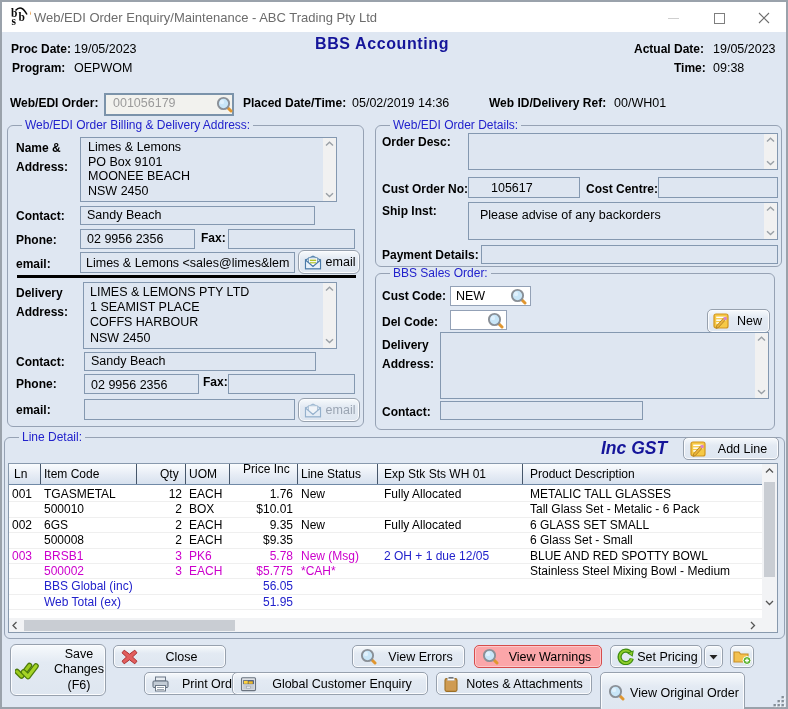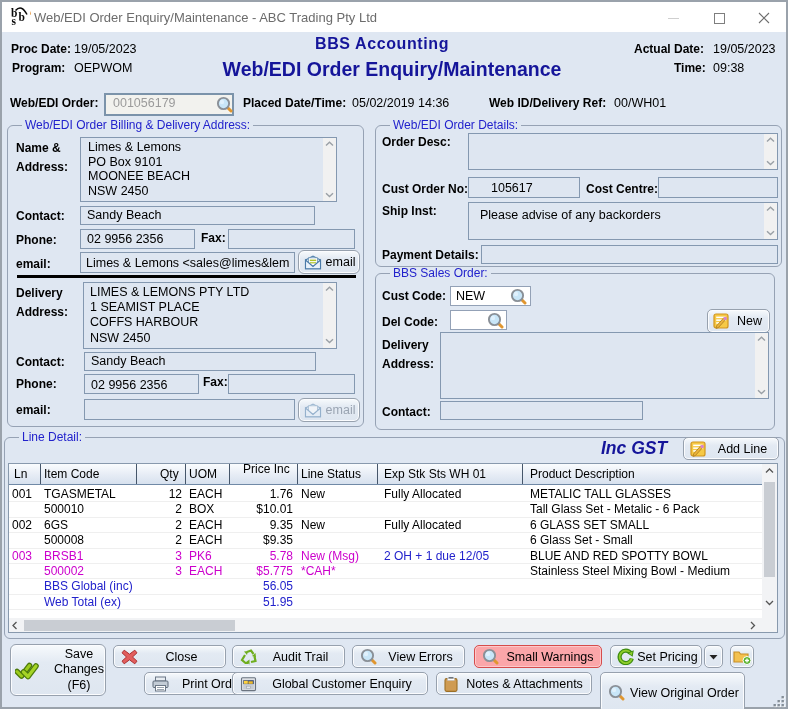--- a/index.html
+++ b/index.html
@@ -45,21 +45,20 @@
         <path d="M1 1 L11 11 M11 1 L1 11" stroke="#6e6e6e" stroke-width="1.1"></path>
       </svg>
  </div>
  <div id="content" class="abs" style="left:-2px;top:30px;width:788px;height:675px;">
 
   <span class="abs b" style="left:11px;top:10px">Proc Date:</span>
       <span class="abs" style="left:74px;top:10px">19/05/2023</span>
   <span class="abs b" style="left:12px;top:29px">Program:</span>
       <span class="abs" style="left:74px;top:29px">OEPWOM</span>
   <div class="abs navy b" style="left:132px;top:3px;width:500px;text-align:center;font-size:16px;letter-spacing:.6px;">BBS Accounting</div>
-  <div class="abs navy b" style="left:142px;top:26px;width:500px;text-align:center;font-size:19.5px;">Web/EDI Order Enquiry/Maintenance</div>
   <span class="abs b" style="left:634px;top:10px">Actual Date:</span>
       <span class="abs" style="left:713px;top:10px">19/05/2023</span>
   <span class="abs b" style="left:674px;top:29px">Time:</span>
       <span class="abs" style="left:713px;top:29px">09:38</span>
 
   <span class="abs b" style="left:10px;top:64px">Web/EDI Order:</span>
   <div class="abs" style="left:104px;top:61px;width:130px;height:23px;background:#f2f2ee;border:2px solid #7b93aa;box-sizing:border-box;"></div>
   <span class="abs" style="left:113px;top:64px;color:#9b9b9b;">001056179</span>
   <svg class="abs" style="left:216px;top:64px" width="17" height="17" viewBox="0 0 17 17">
         <path d="M11.5 11.5 L15 15" stroke="#e0962f" stroke-width="3" stroke-linecap="round"></path>
@@ -358,46 +357,35 @@
           <path d="M8.5 13 L13 17.5 L21 7" fill="none" stroke="#a5d426" stroke-width="3.2" stroke-linecap="round" stroke-linejoin="round"></path>
         </svg>
     <span class="cap" style="line-height:15.4px;padding-left:12px">Save<br>Changes<br>(F6)</span>
   </div>
   <div class="btn" style="left:113px;top:613px;width:113px;height:23px;border-radius:5px;">
     <svg style="margin-left:7px" width="17" height="16" viewBox="0 0 17 16">
           <path d="M3.2 1.2 L8.5 5.2 L13.8 1.2 L16 3.8 L11.5 8 L16 12.2 L13.8 14.8 L8.5 10.8 L3.2 14.8 L1 12.2 L5.5 8 L1 3.8 Z" fill="#e25d5d" stroke="#aa2f2f" stroke-width="1"></path>
         </svg>
     <span class="cap">Close</span>
   </div>
-  <div class="btn" style="left:232px;top:613px;width:113px;height:23px;border-radius:5px;">
-    <svg style="margin-left:7px" width="17" height="16" viewBox="0 0 17 16">
-          <path d="M5 6 L2 11 L5.5 14 L8 14" fill="none" stroke="#6fae1e" stroke-width="2.2"></path>
-          <path d="M7 3 L11 1.5 L13.5 5" fill="none" stroke="#6fae1e" stroke-width="2.2"></path>
-          <path d="M14.5 7.5 L15.5 12 L11 13" fill="none" stroke="#6fae1e" stroke-width="2.2"></path>
-          <path d="M4 2.5 L8 2 L7 6 Z" fill="#6fae1e"></path>
-          <path d="M15.5 4 L16 8.5 L12 7 Z" fill="#6fae1e"></path>
-          <path d="M9.5 15.5 L6 13 L9.5 10.5 Z" fill="#6fae1e"></path>
-        </svg>
-    <span class="cap">Audit Trail</span>
-  </div>
   <div class="btn" style="left:352px;top:613px;width:113px;height:23px;border-radius:5px;">
     <svg style="margin-left:7px" width="17" height="17" viewBox="0 0 17 17">
           <path d="M11.5 11.5 L15 15" stroke="#e0962f" stroke-width="3" stroke-linecap="round"></path>
           <circle cx="7.5" cy="7.5" r="5.6" fill="#c8e6f8" stroke="#8a9097" stroke-width="1.9"></circle>
           <circle cx="6" cy="6" r="2.2" fill="#e2f2fc" opacity=".9"></circle>
         </svg>
     <span class="cap">View Errors</span>
   </div>
   <div class="btn" style="left:474px;top:613px;width:128px;height:23px;border-radius:5px;background:#fba6a9;border-color:#d64c4c;box-shadow:inset 0 0 0 1px #fdc9ca;">
     <svg style="margin-left:7px" width="17" height="17" viewBox="0 0 17 17">
           <path d="M11.5 11.5 L15 15" stroke="#e0962f" stroke-width="3" stroke-linecap="round"></path>
           <circle cx="7.5" cy="7.5" r="5.6" fill="#c8e6f8" stroke="#8a9097" stroke-width="1.9"></circle>
           <circle cx="6" cy="6" r="2.2" fill="#e2f2fc" opacity=".9"></circle>
         </svg>
-    <span class="cap">Small Warnings</span>
+    <span class="cap">View Warnings</span>
   </div>
   <div class="btn" style="left:610px;top:613px;width:92px;height:23px;border-radius:5px;">
     <svg style="margin-left:6px" width="17" height="17" viewBox="0 0 17 17">
           <path d="M13.8 5.2 A6.2 6.2 0 1 0 14.8 10.5" fill="none" stroke="#3e8c10" stroke-width="4.2"></path>
           <path d="M13.8 5.2 A6.2 6.2 0 1 0 14.8 10.5" fill="none" stroke="#8fce2a" stroke-width="1.8"></path>
           <path d="M16.8 2.2 L15.6 8.8 L10.2 5.0 Z" fill="#3e8c10"></path>
           <path d="M15.6 3.6 L14.9 7.3 L11.9 5.2 Z" fill="#8fce2a"></path>
         </svg>
     <span class="cap">Set Pricing</span>
   </div>

